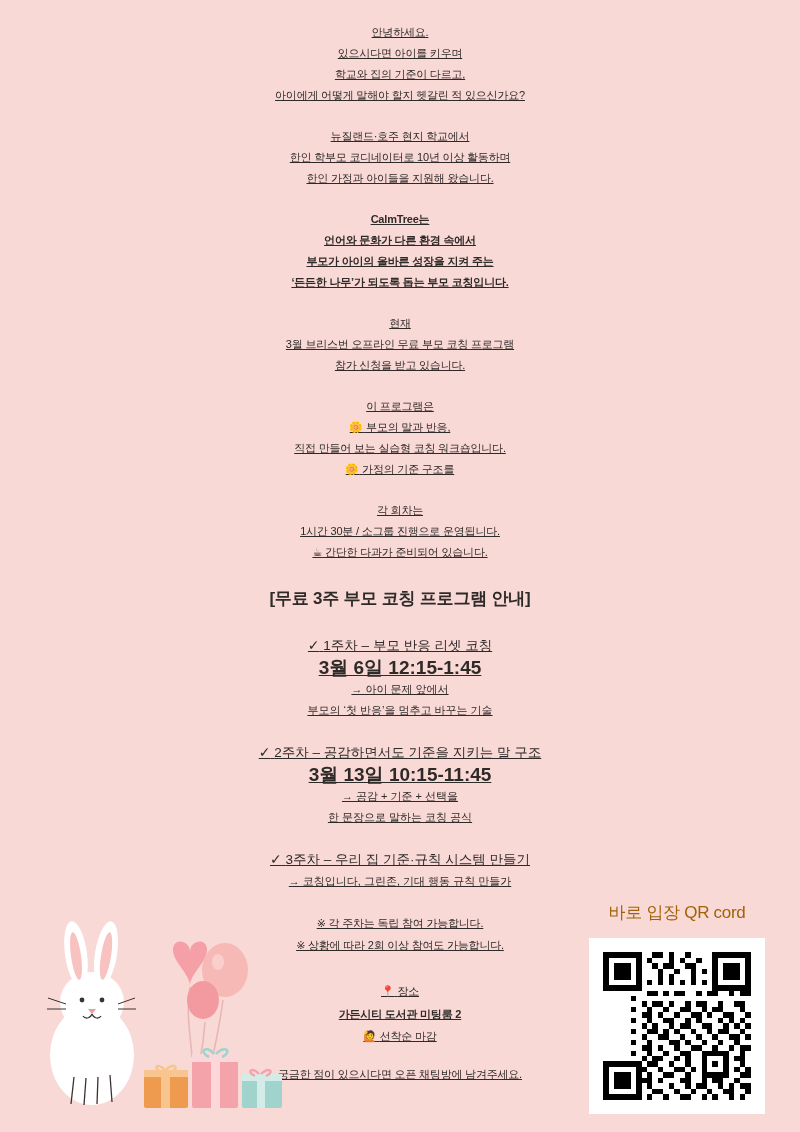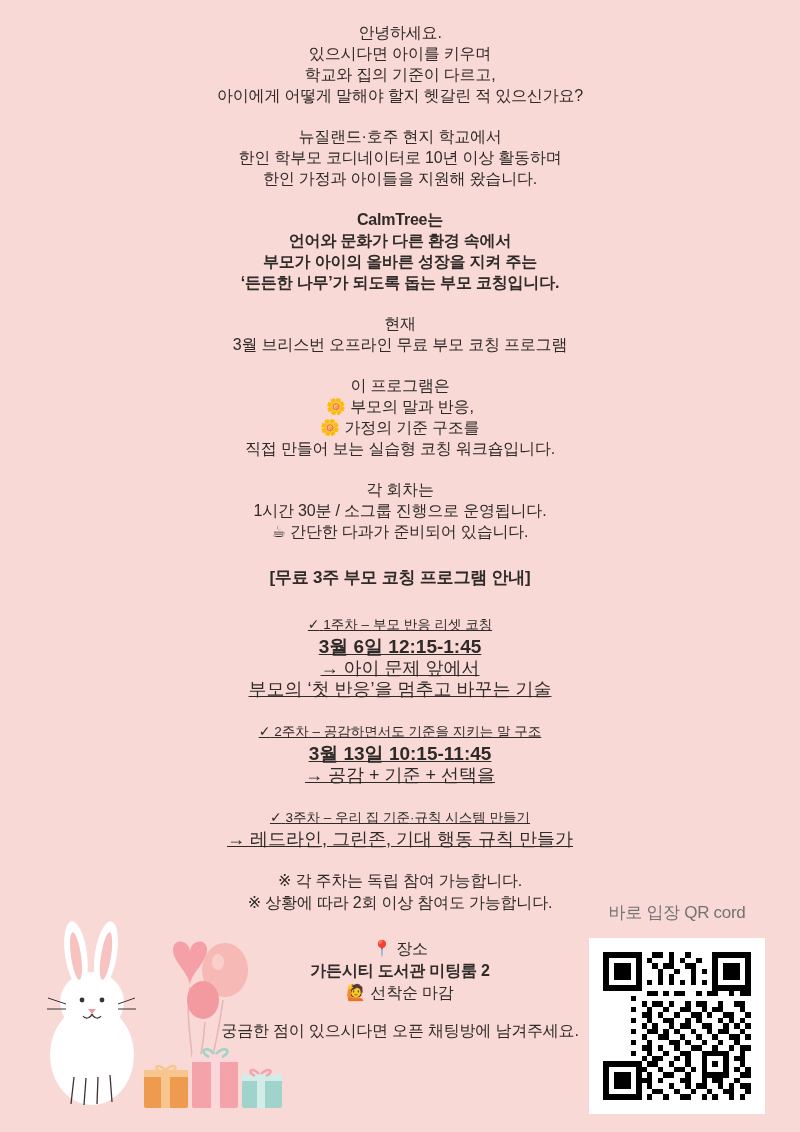--- a/index.html
+++ b/index.html
@@ -27,23 +27,24 @@
     width: 800px;
     text-align: center;
     padding-top: 22px;
     box-sizing: border-box;
   }
   .block {
     margin: 0 auto 18px auto;
     width: 700px;
   }
   .line {
-    font-size: 16px;
+    font-size: 11px;
     line-height: 21px;
     letter-spacing: -0.2px;
+    text-decoration: underline;
   }
   .line.bold {
     font-weight: bold;
   }
   .gap-s { margin-bottom: 14px; }
   .gap-m { margin-bottom: 20px; }
   .gap-l { margin-bottom: 24px; }
 
   .session {
     margin: 0 auto 20px auto;
@@ -53,21 +54,21 @@
   .session .head {
     font-size: 13.5px;
     line-height: 22px;
   }
   .session .date {
     font-size: 19px;
     font-weight: bold;
     line-height: 22px;
   }
   .session .sub {
-    font-size: 18px;
+    font-size: 11px;
     line-height: 21px;
   }
   .check {
     font-weight: bold;
     font-size: 14px;
   }
   .notice-title {
     font-size: 17px;
     font-weight: bold;
     letter-spacing: -0.2px;
@@ -81,21 +82,21 @@
     position: absolute;
     right: 28px;
     bottom: 18px;
     width: 190px;
     text-align: center;
   }
   .qr-caption {
     font-size: 17px;
     letter-spacing: -0.3px;
     margin-bottom: 14px;
-    color: #737373;
+    color: #a16207;
   }
   .qr-box {
     width: 158px;
     height: 158px;
     background: #ffffff;
     margin: 0 auto;
     padding: 9px;
     box-sizing: content-box;
     display: block;
   }
@@ -135,33 +136,34 @@
     <div class="block gap-m">
       <div class="line bold">CalmTree는</div>
       <div class="line bold">언어와 문화가 다른 환경 속에서</div>
       <div class="line bold">부모가 아이의 올바른 성장을 지켜 주는</div>
       <div class="line bold">‘든든한 나무’가 되도록 돕는 부모 코칭입니다.</div>
     </div>
 
     <div class="block gap-m">
       <div class="line">현재</div>
       <div class="line">3월 브리스번 오프라인 무료 부모 코칭 프로그램</div>
+      <div class="line">참가 신청을 받고 있습니다.</div>
     </div>
 
     <div class="block gap-m">
       <div class="line">이 프로그램은</div>
       <div class="line">
         <span class="emoji">🌼</span>
         <span>부모의 말과 반응,</span>
       </div>
+      <div class="line">직접 만들어 보는 실습형 코칭 워크숍입니다.</div>
       <div class="line">
         <span class="emoji">🌼</span>
         <span>가정의 기준 구조를</span>
       </div>
-      <div class="line">직접 만들어 보는 실습형 코칭 워크숍입니다.</div>
     </div>
 
     <div class="block gap-l">
       <div class="line">각 회차는</div>
       <div class="line">1시간 30분 / 소그룹 진행으로 운영됩니다.</div>
       <div class="line">
         <span class="emoji">☕</span>
         <span>간단한 다과가 준비되어 있습니다.</span>
       </div>
     </div>
@@ -180,28 +182,29 @@
       <div class="sub">부모의 ‘첫 반응’을 멈추고 바꾸는 기술</div>
     </div>
 
     <div class="session">
       <div class="head">
         <span class="check">✓</span>
         <span>2주차 – 공감하면서도 기준을 지키는 말 구조</span>
       </div>
       <div class="date">3월 13일 10:15-11:45</div>
       <div class="sub">→ 공감 + 기준 + 선택을</div>
+      <div class="sub">한 문장으로 말하는 코칭 공식</div>
     </div>
 
     <div class="session">
       <div class="head">
         <span class="check">✓</span>
         <span>3주차 – 우리 집 기준·규칙 시스템 만들기</span>
       </div>
-      <div class="sub">→ 레드라인, 그린존, 기대 행동 규칙 만들가</div>
+      <div class="sub">→ 코칭입니다, 그린존, 기대 행동 규칙 만들가</div>
     </div>
 
     <div class="block notes gap-l" style="margin-top:12px;">
       <div class="line">※ 각 주차는 독립 참여 가능합니다.</div>
       <div class="line">※ 상황에 따라 2회 이상 참여도 가능합니다.</div>
     </div>
 
     <div class="block place gap-s" style="margin-top:18px;">
       <div class="line">
         <span class="emoji">📍</span>

